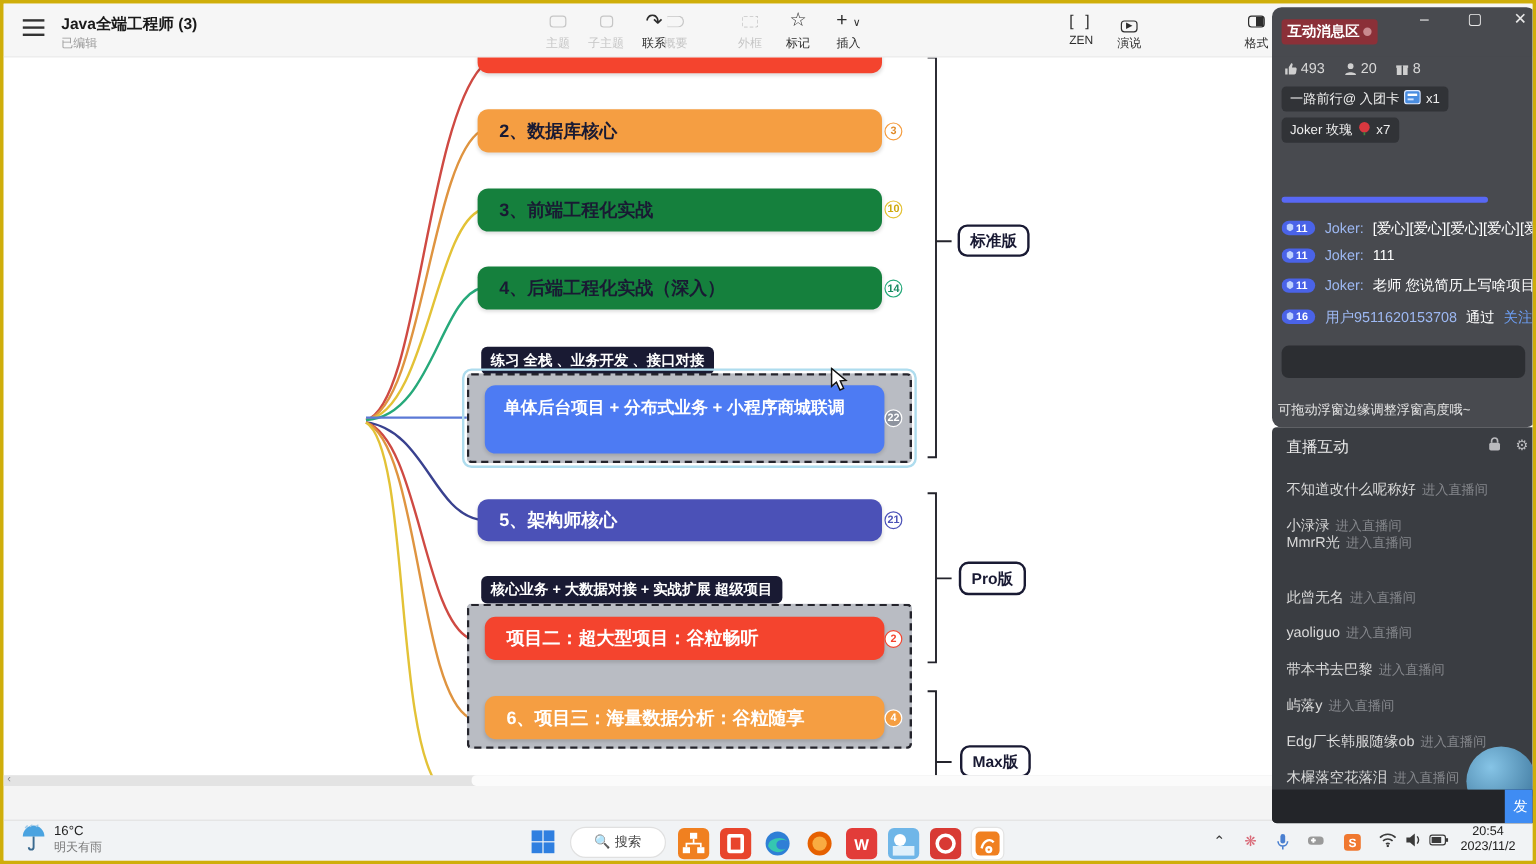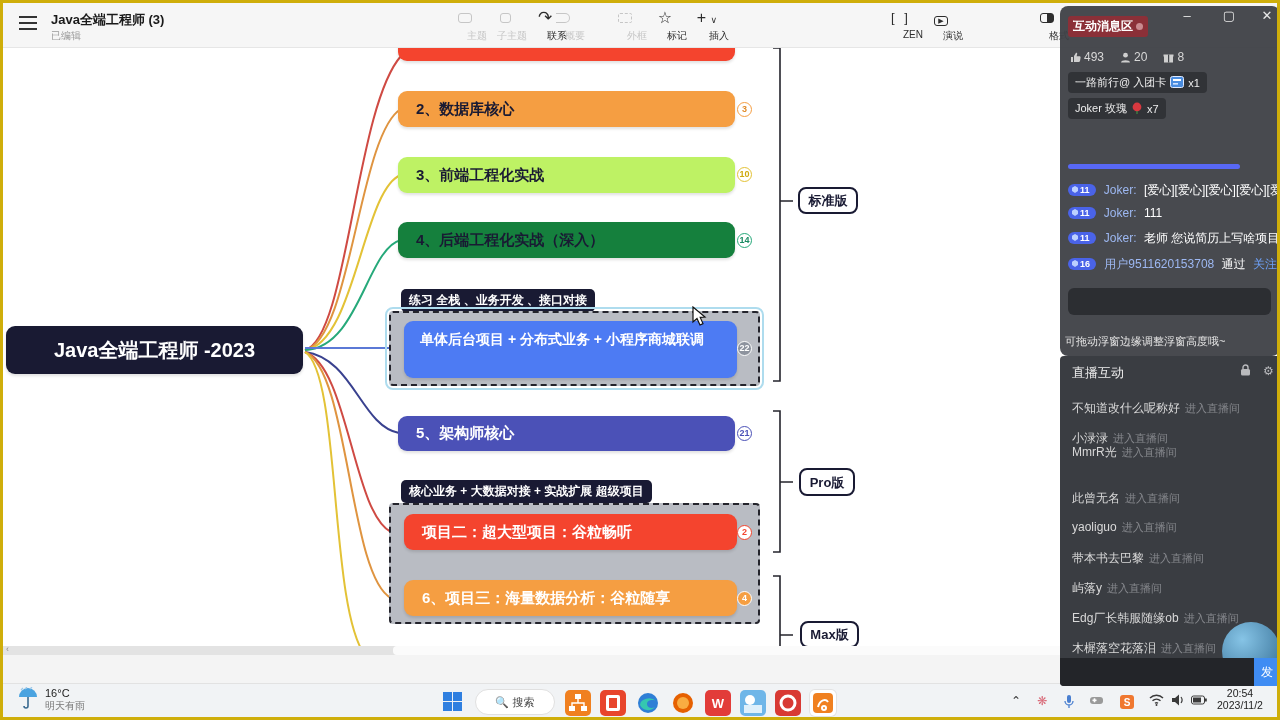--- a/index.html
+++ b/index.html
@@ -9,21 +9,21 @@
 
   
   .titlebar { position:absolute; left:0; top:0; width:1280px; height:45px; background:#f6f6f6;
               border-bottom:1px solid #e6e6e6; }
   .hamburger { position:absolute; left:16px; top:13px; width:18px; height:14px; cursor:pointer; }
   .hamburger i { display:block; height:2px; background:#333; margin-bottom:4px; }
   .doc-title { position:absolute; left:48px; top:8px; font-size:13px; font-weight:bold; color:#1a1a1a; }
   .doc-status { position:absolute; left:48px; top:26px; font-size:10px; color:#9a9a9a; }
   .tool { position:absolute; top:5px; width:44px; text-align:center; color:#2d2d2d; cursor:pointer; }
   .tool .tico { display:block; height:20px; font-size:14px; line-height:20px; }
-  .tool .tlab { display:block; font-size:10px; margin-top:1px;text-align:right; }
+  .tool .tlab { display:block; font-size:10px; margin-top:1px; }
   .tool.disabled { color:#c6c6c6; }
   .boxico { display:inline-block; width:14px; height:10px; border:1.6px solid currentColor; border-radius:3px; margin-top:5px; }
   .boxico.dash { border-style:dashed; border-radius:2px; }
   .boxico.half { background:linear-gradient(90deg,transparent 50%,currentColor 50%); }
 
   
   .canvas { position:absolute; left:0; top:45px; width:1280px; height:607px; background:#fff; overflow:hidden; }
   .mm-node { position:absolute; border-radius:9px; font-weight:bold; font-size:15px; color:#191a33;
              display:flex; align-items:center; padding-left:18px; box-shadow:0 2px 3px rgba(0,0,0,0.12); cursor:pointer; }
   .mm-tag { position:absolute; background:#191a33; color:#fff; font-size:12px; font-weight:bold;
@@ -160,25 +160,24 @@
       <path d="M302,304 C350,310 358,378 396,385" stroke="#39418f" stroke-width="2" fill="none"></path>
       <path d="M302,304 C345,318 350,465 388,484" stroke="#cf4a43" stroke-width="2" fill="none"></path>
       <path d="M302,304 C346,322 346,528 388,550" stroke="#df9440" stroke-width="2" fill="none"></path>
       <path d="M302,304 C338,326 326,560 362,607" stroke="#e3c236" stroke-width="2" fill="none"></path>
 
       <path d="M770,0 L777,0 L777,333 L770,333 M777,153 L790,153" stroke="#24242c" stroke-width="1.6" fill="none"></path>
       <path d="M770,363 L777,363 L777,504 L770,504 M777,434 L790,434" stroke="#24242c" stroke-width="1.6" fill="none"></path>
       <path d="M770,528 L777,528 L777,607 M777,587 L790,587" stroke="#24242c" stroke-width="1.6" fill="none"></path>
     </svg>
 
-    <div class="mm-node" style="left:3px;top:278px;width:297px;height:48px;background:#191a33;color:#fff;font-size:20px;justify-content:center;padding-left:0">Java全端工程师 -2023</div>
 
     <div class="mm-node" style="left:395px;top:-27px;width:337px;height:40px;background:#f4442e;color:#fff"></div>
     <div class="mm-node" style="left:395px;top:43px;width:337px;height:36px;background:#f59e42">2、数据库核心</div>
-    <div class="mm-node" style="left:395px;top:109px;width:337px;height:36px;background:#bef264">3、前端工程化实战</div>
+    <div class="mm-node" style="left:395px;top:109px;width:337px;height:36px;background:#15803d">3、前端工程化实战</div>
     <div class="mm-node" style="left:395px;top:174px;width:337px;height:36px;background:#15803d">4、后端工程化实战（深入）</div>
 
     <div class="mm-tag" style="left:398px;top:241px">练习 全栈 、业务开发 、接口对接</div>
     <div class="dashed-box selected" style="left:386px;top:263px;width:371px;height:75px">
       <div class="mm-node" style="left:13px;top:8px;width:333px;height:57px;background:#4d7bf3;color:#fff;font-size:14px;padding-left:16px;display:block;line-height:1.6;padding-top:7px">
         <div>单体后台项目 + 分布式业务 + 小程序商城联调</div>
       </div>
     </div>
 
     <div class="mm-node" style="left:395px;top:368px;width:337px;height:35px;background:#4b51b7;color:#fff">5、架构师核心</div>

